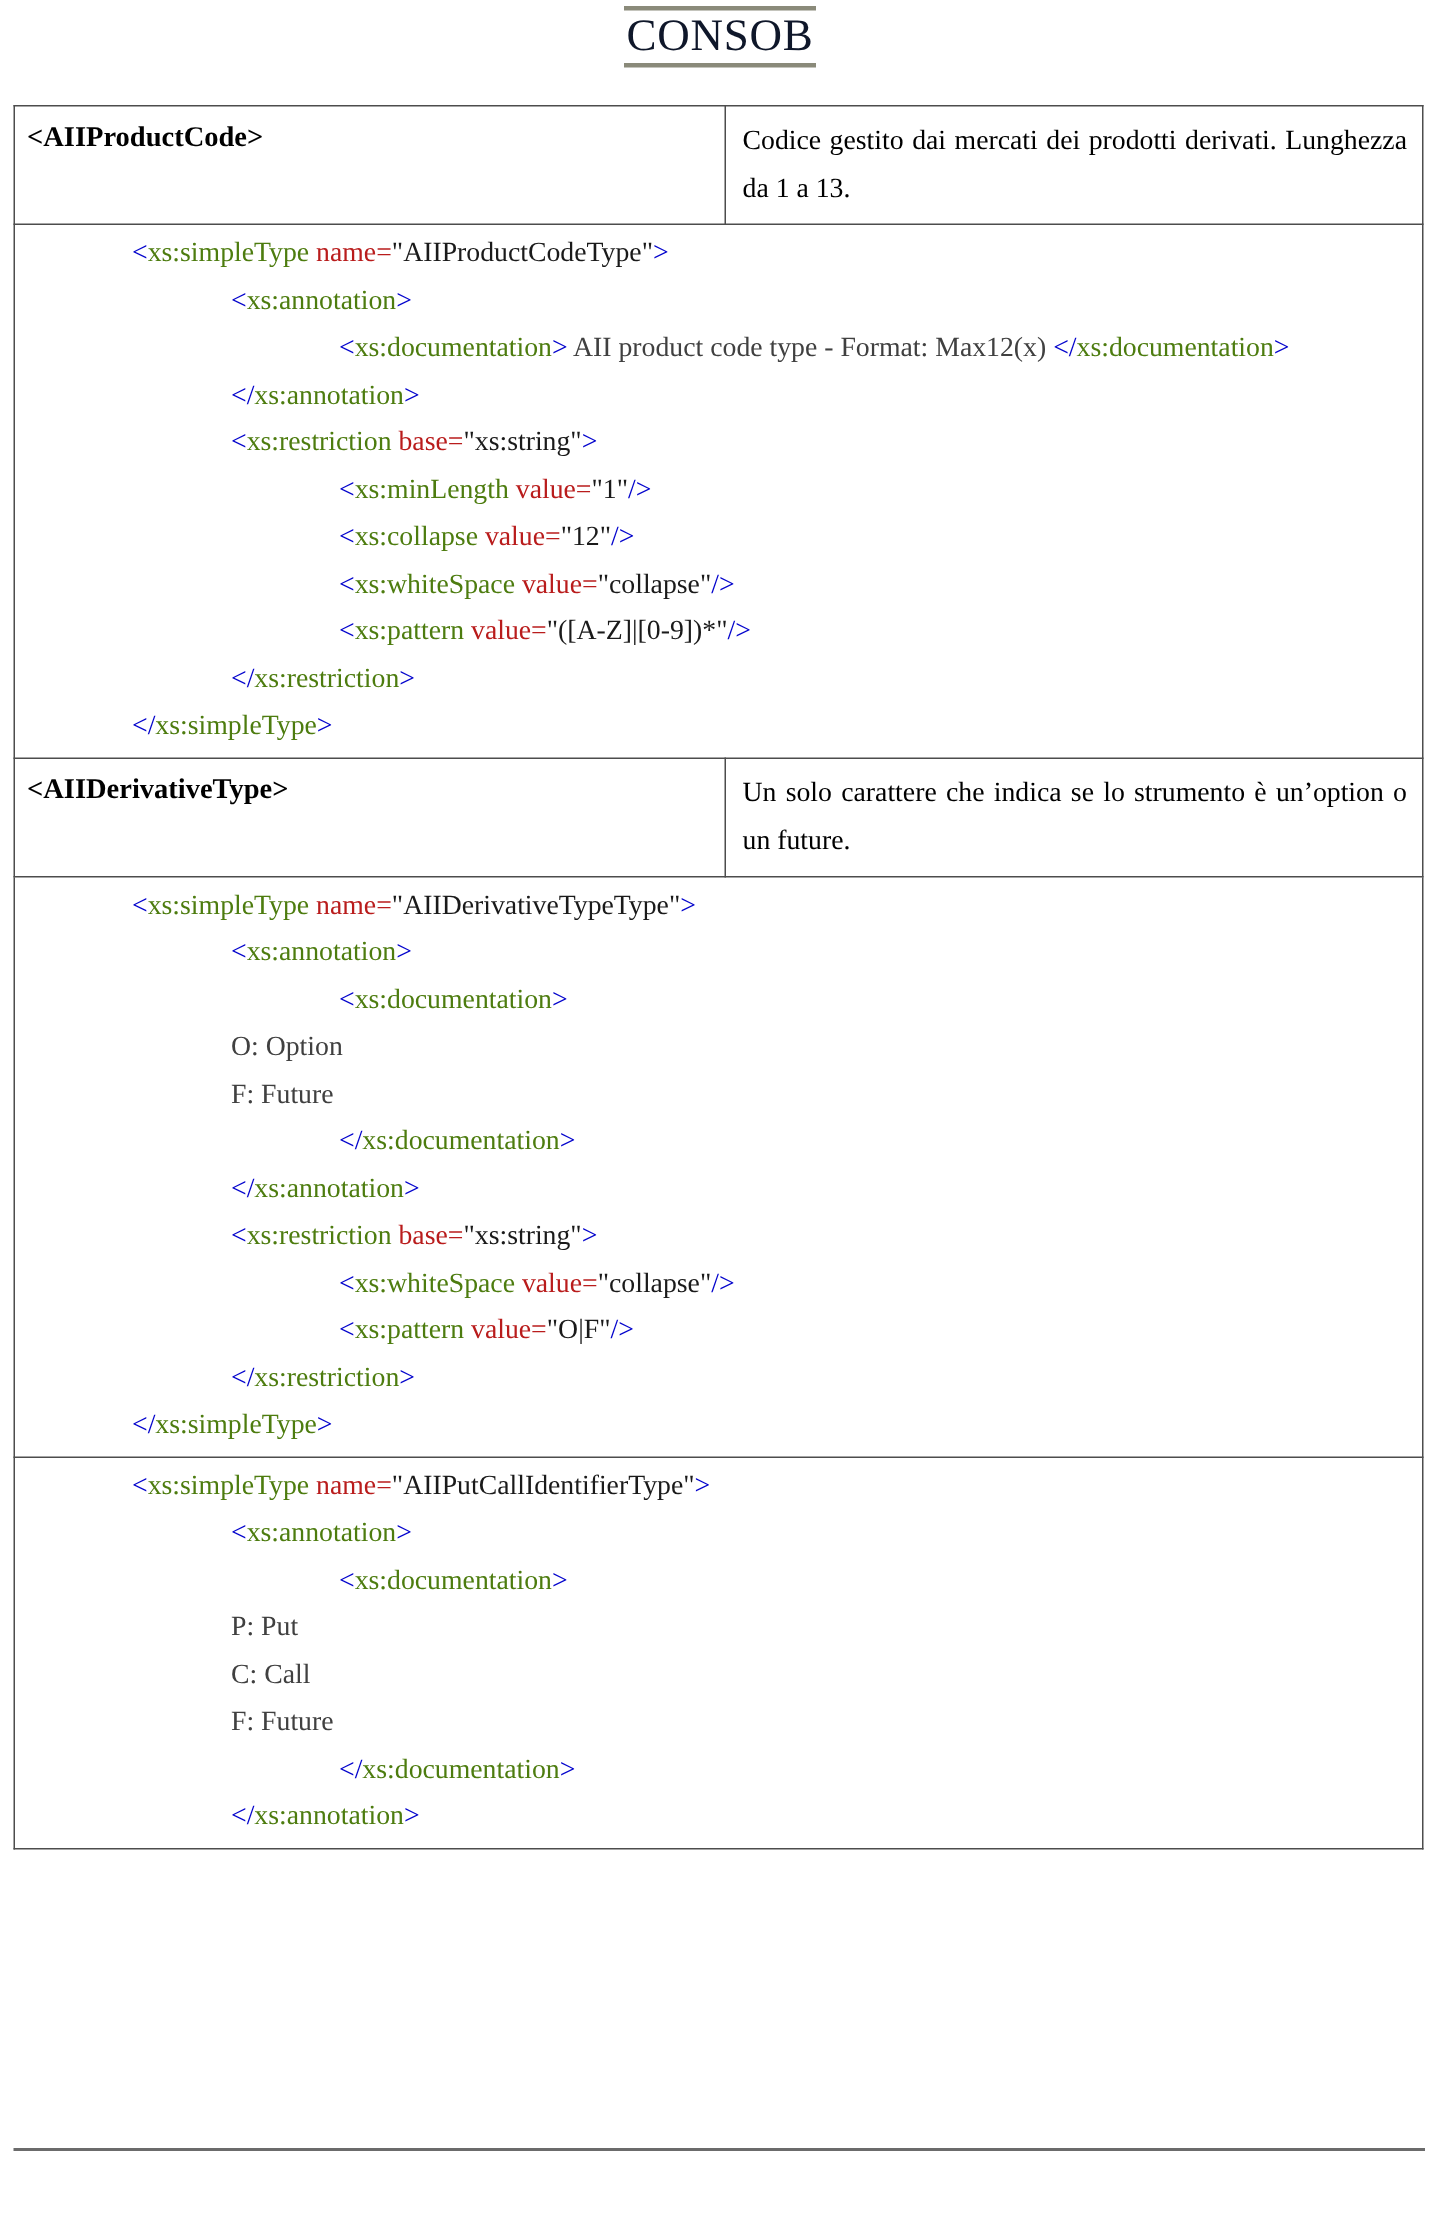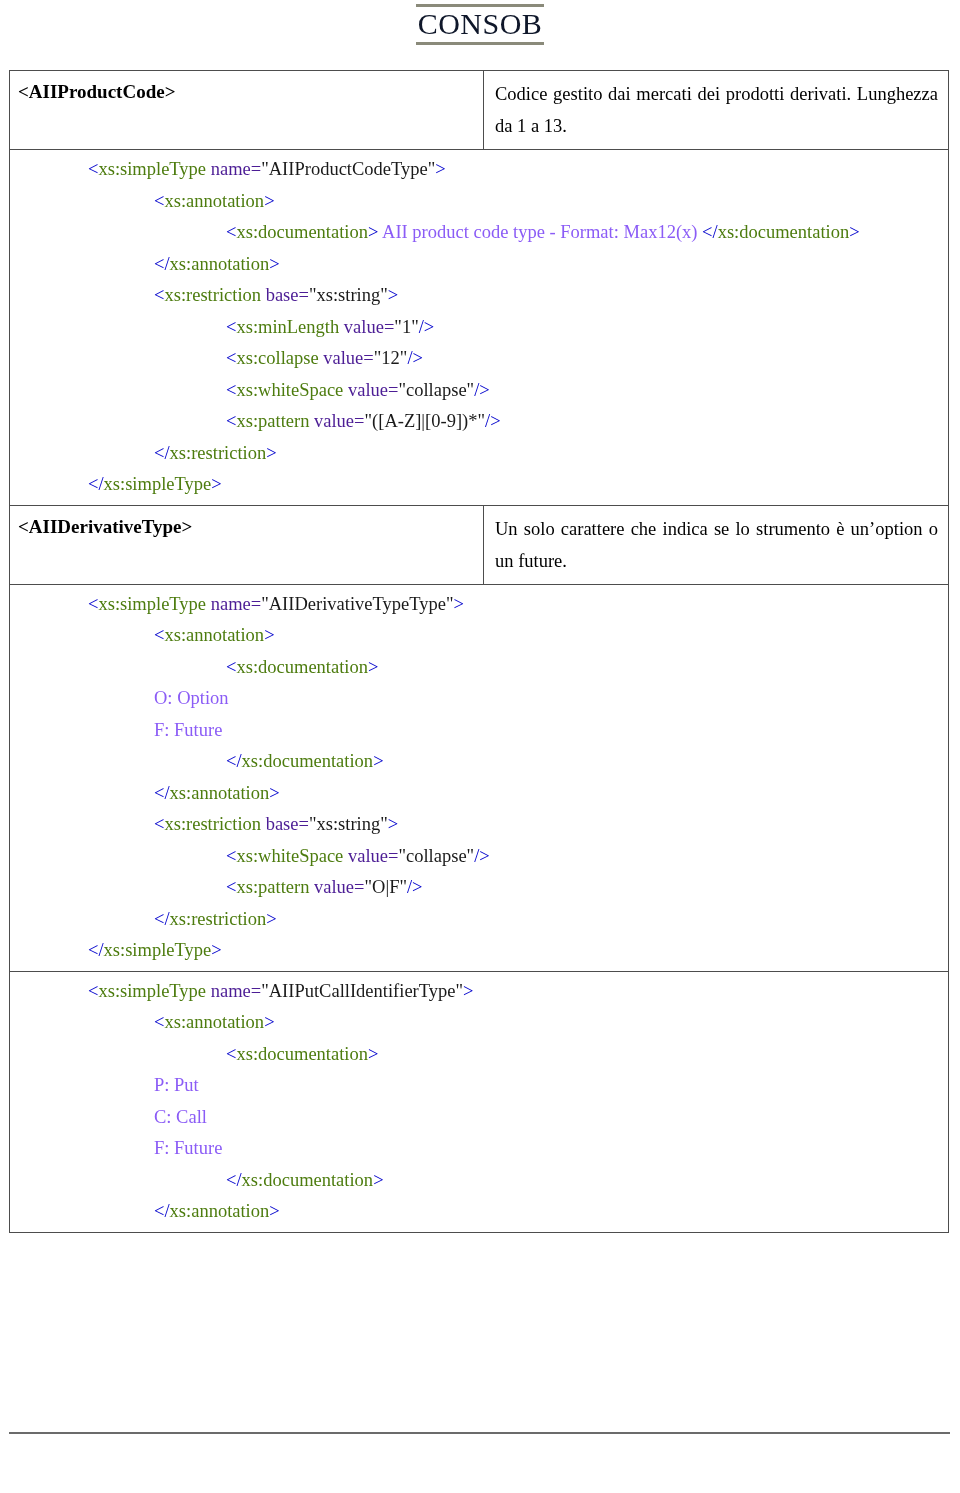--- a/index.html
+++ b/index.html
@@ -105,23 +105,23 @@
     text-justify: inter-word;
   }
   .i1 { padding-left: 72px; }
   .i2 { padding-left: 138px; }
   .i3 { padding-left: 210px; }
   .i4 { padding-left: 138px; }
 
   
   .brk  { color: #0000cc; }   
   .tag  { color: #4d7c0f; }   
-  .att  { color: #4c1d95; }   
+  .att  { color: #b91c1c; }   
   .val  { color: #1a1a1a; }   
-  .txt  { color: #8b5cf6; }   
+  .txt  { color: #404040; }   
 
   
   .footer {
     position: absolute;
     left: 9px;
     top: 1432px;
     width: 941px;
   }
   .footer-rule {
     height: 2px;

